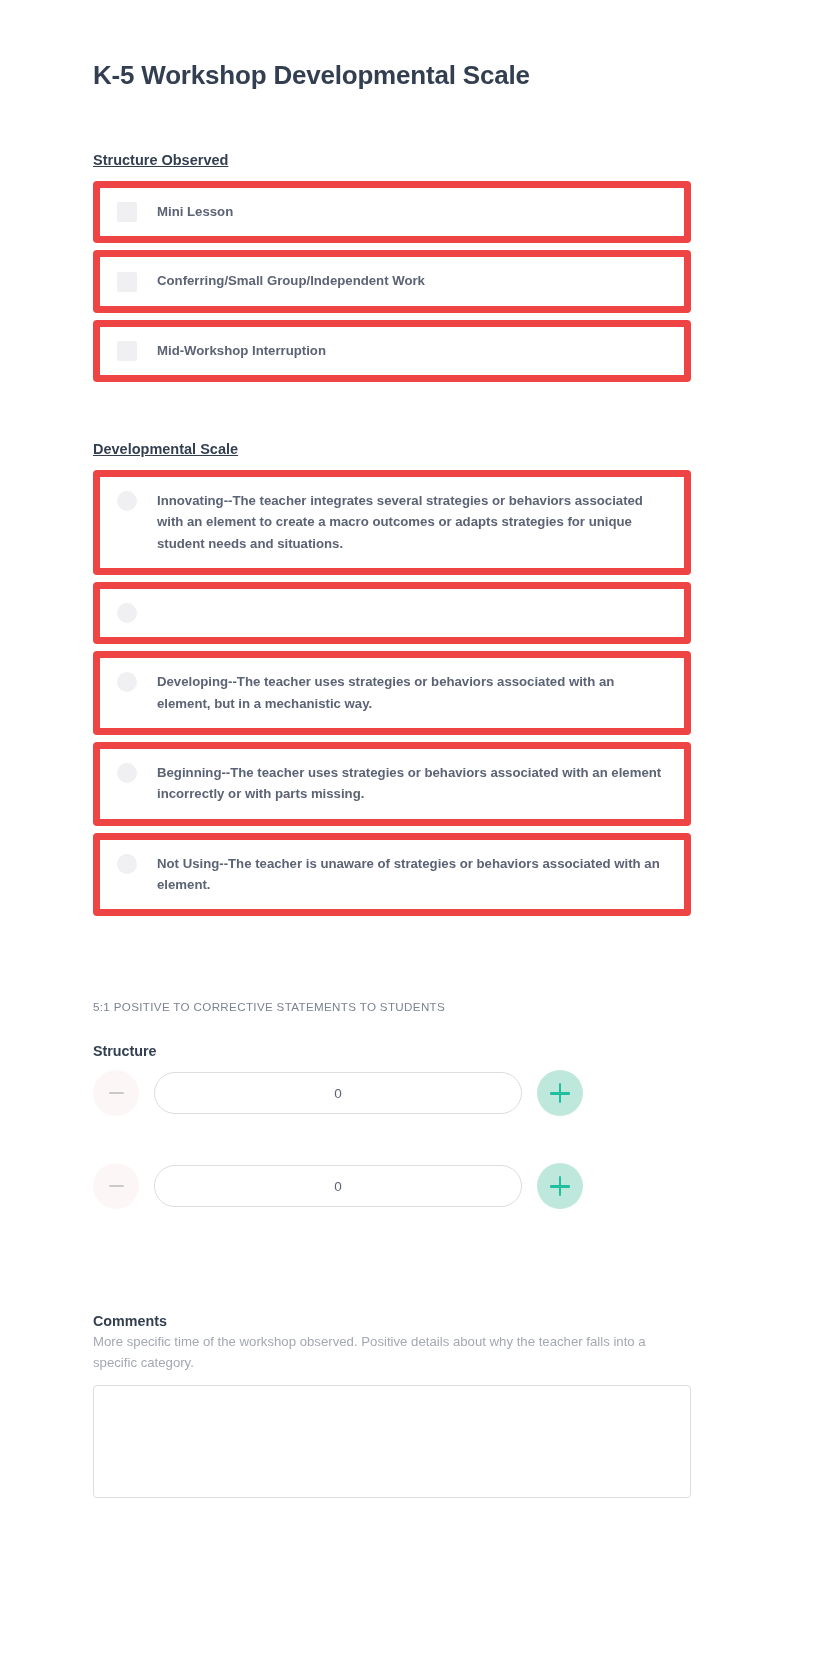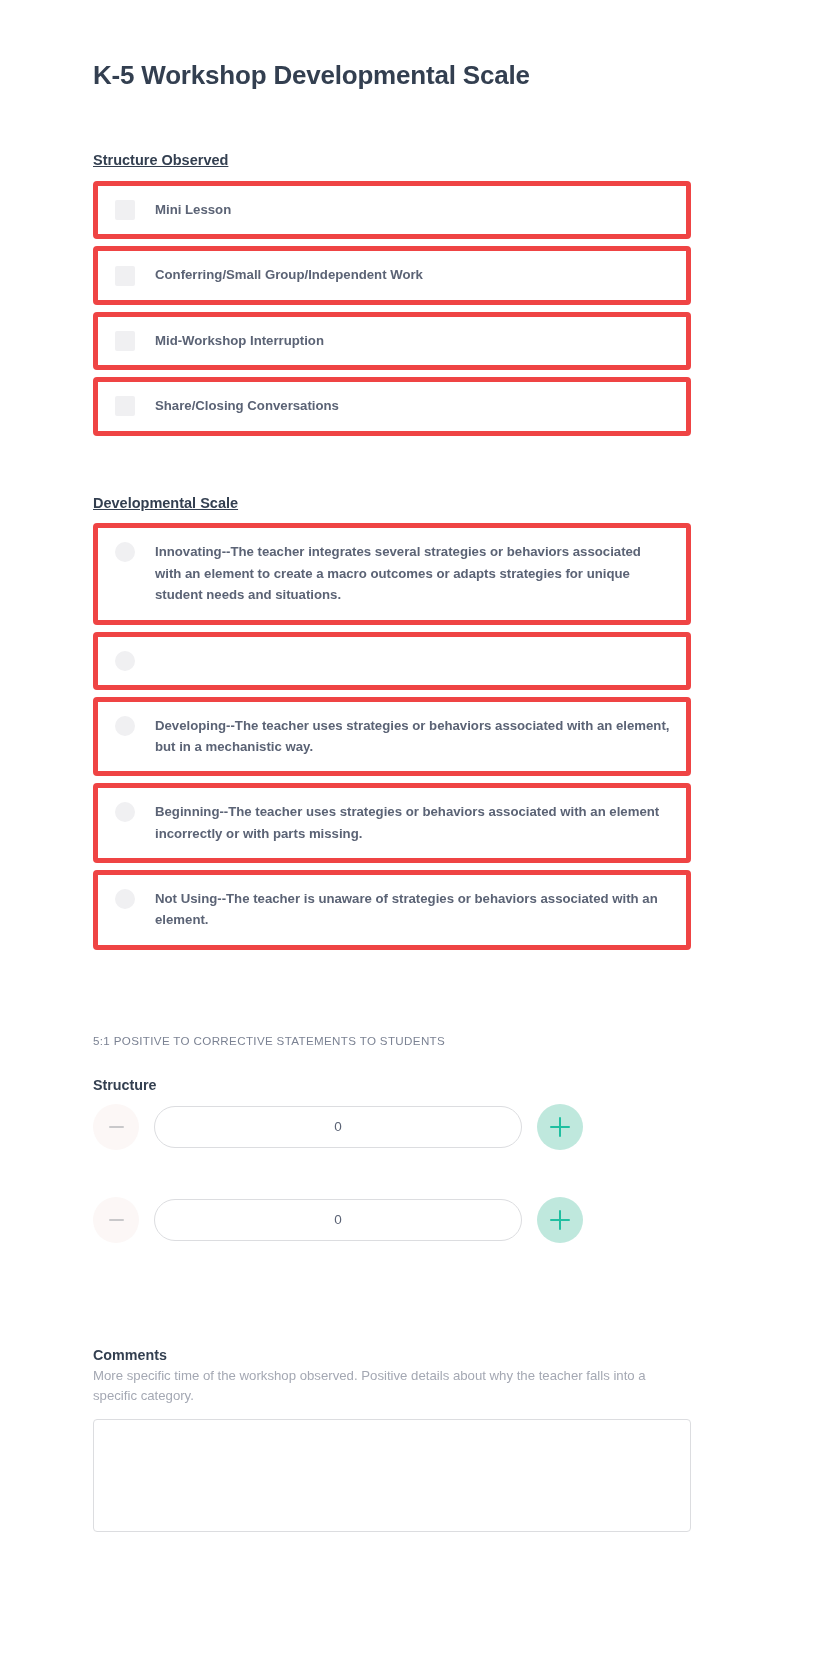--- a/index.html
+++ b/index.html
@@ -46,21 +46,21 @@
     line-height: 1.3;
     text-decoration: underline;
   }
 
   .sec-structure { margin-top: 60px; }
   .sec-devscale  { margin-top: 58px; }
 
   
   .options { margin-top: 11px; }
   .option-card {
-    border: 5px solid #ef4444;
+    border: 7px solid #ef4444;
     border-radius: 4px;
     background: #ffffff;
     display: flex;
     align-items: flex-start;
     padding: 13px 16px 14px 17px;
     margin-bottom: 7px;
     min-height: 44px;
   }
   .option-card.single { align-items: center; }
   .option-label {
@@ -212,24 +212,20 @@
       <div class="option-card single">
         <span class="box-control"></span>
         <span class="option-label">Conferring/Small Group/Independent Work</span>
       </div>
 
       <div class="option-card single">
         <span class="box-control"></span>
         <span class="option-label">Mid-Workshop Interruption</span>
       </div>
 
-      <div class="option-card single">
-        <span class="box-control"></span>
-        <span class="option-label">Share/Closing Conversations</span>
-      </div>
 
     </div>
 
     <h2 class="section-heading sec-devscale">Developmental Scale</h2>
 
     <div class="options">
 
       <div class="option-card">
         <span class="radio-control"></span>
         <span class="option-label">Innovating--The teacher integrates several strategies or behaviors associated with an element to create a macro outcomes or adapts strategies for unique student needs and situations.</span>

